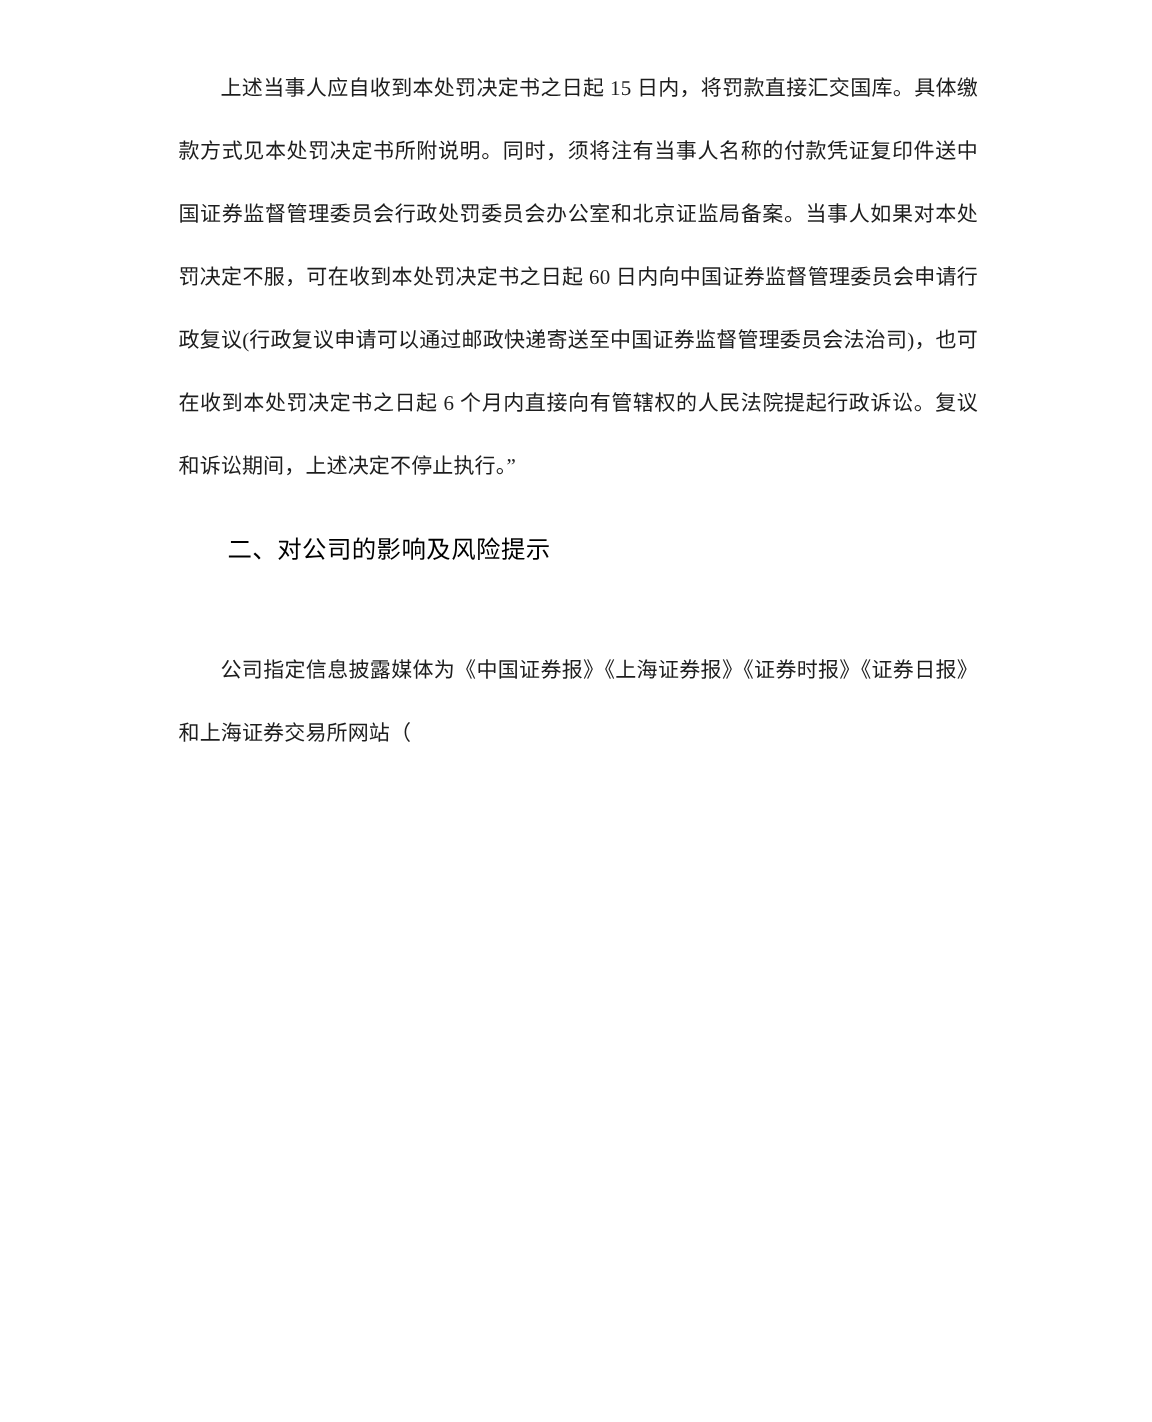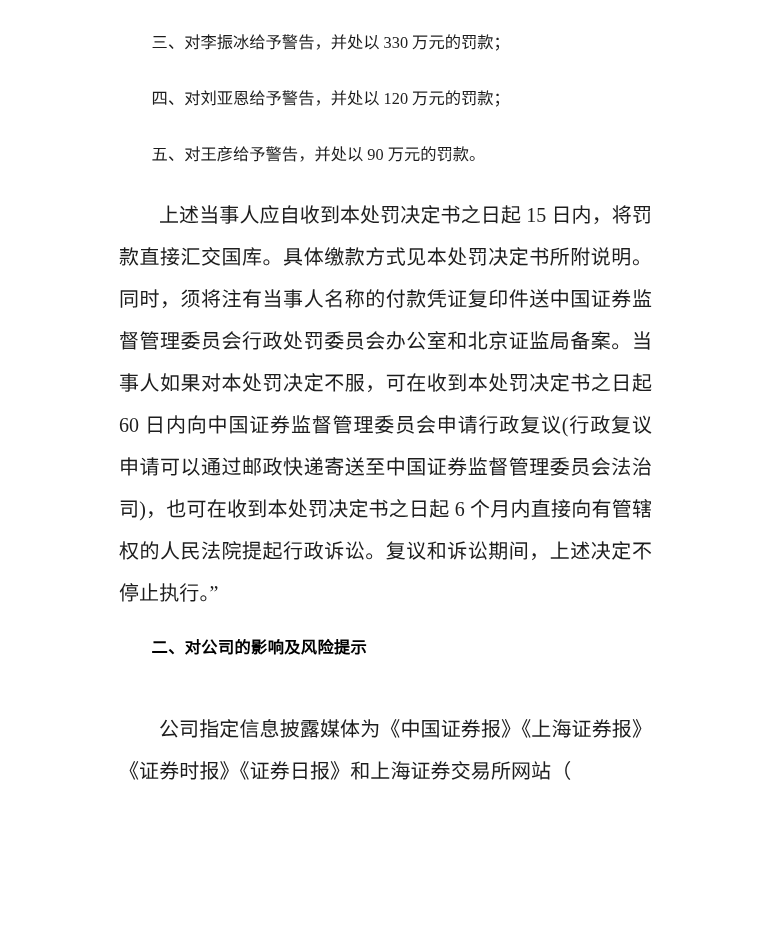--- a/index.html
+++ b/index.html
@@ -21,21 +21,21 @@
     position: relative;
     width: 768px;
     height: 948px;
     box-sizing: border-box;
     padding: 22px 116px 0 119px;
     background: #ffffff;
   }
 
   
   .para {
-    font-size: 20px;
+    font-size: 14px;
     line-height: 42px;
     text-align: justify;
     text-justify: inter-ideograph;
     letter-spacing: 0.1px;
     margin: 0;
     color: #1d1d1d;
   }
   .para.indent {
     text-indent: 2em;
   }
@@ -47,43 +47,36 @@
     margin: 0 0 1px 0;
     text-indent: 2em;
     color: #1d1d1d;
     white-space: nowrap;
   }
 
   
   .section-heading {
     font-size: 16.3px;
     line-height: 42px;
-    font-weight: bold;
+    font-weight: normal;
     text-indent: 2em;
     margin: 0;
     color: #000000;
     letter-spacing: 0.3px;
   }
 
   
   .gap-sm { height: 13px; }
   .gap-md { height: 17px; }
 </style>
 </head>
 <body>
 
 <div class="page">
 
-  <div>
-    <p class="penalty-item">三、对李振冰给予警告，并处以 330 万元的罚款；</p>
-    <div class="gap-sm"></div>
-    <p class="penalty-item">四、对刘亚恩给予警告，并处以 120 万元的罚款；</p>
-    <div class="gap-sm"></div>
-    <p class="penalty-item">五、对王彦给予警告，并处以 90 万元的罚款。</p>
-  </div>
 
   <div class="gap-md"></div>
 
   <p class="para indent">上述当事人应自收到本处罚决定书之日起 15 日内，将罚款直接汇交国库。具体缴款方式见本处罚决定书所附说明。同时，须将注有当事人名称的付款凭证复印件送中国证券监督管理委员会行政处罚委员会办公室和北京证监局备案。当事人如果对本处罚决定不服，可在收到本处罚决定书之日起 60 日内向中国证券监督管理委员会申请行政复议(行政复议申请可以通过邮政快递寄送至中国证券监督管理委员会法治司)，也可在收到本处罚决定书之日起 6 个月内直接向有管辖权的人民法院提起行政诉讼。复议和诉讼期间，上述决定不停止执行。”</p>
 
   <div class="gap-sm"></div>
 
   <h2 class="section-heading">二、对公司的影响及风险提示</h2>
 
   <div class="gap-sm"></div>

